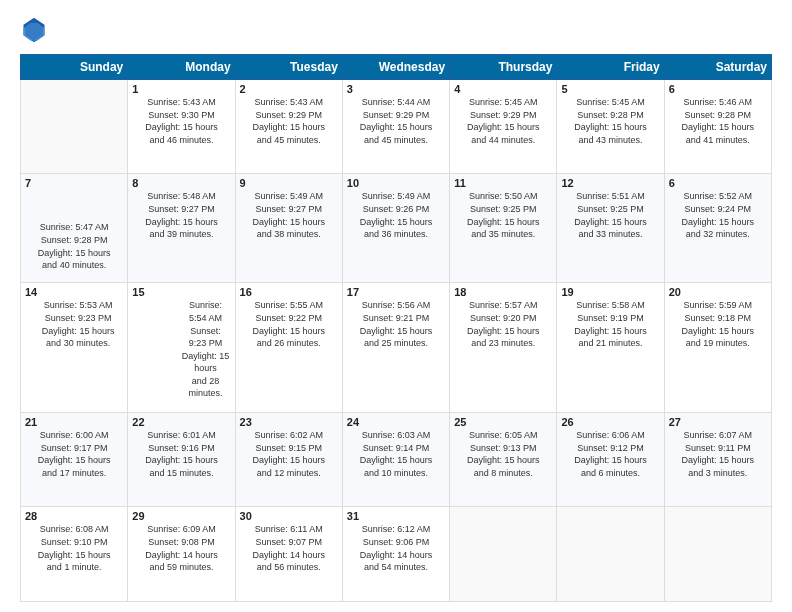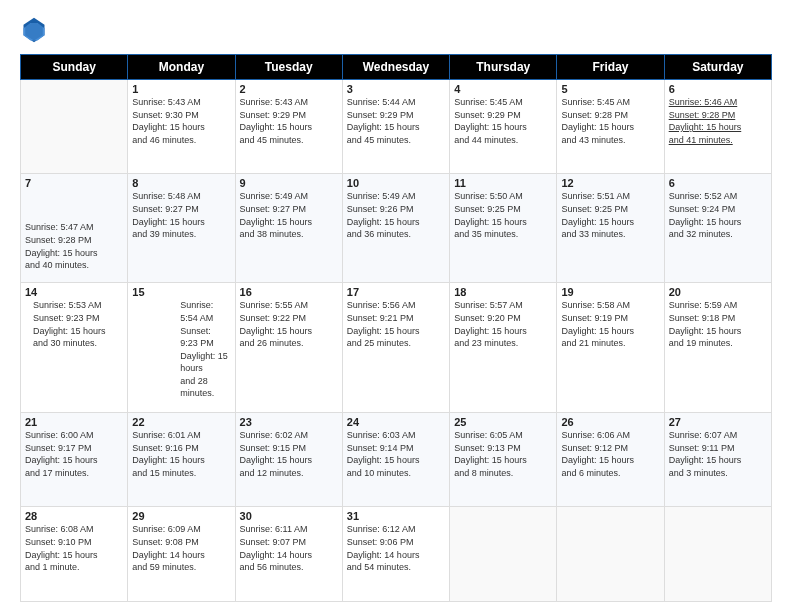--- a/index.html
+++ b/index.html
@@ -56,26 +56,26 @@
       margin-top: 2px;
     }
     .calendar {
       flex: 1;
       border: 1px solid #ccc;
       border-collapse: collapse;
       width: 100%;
       table-layout: fixed;
     }
     .calendar th {
-      background: #000000;
+      background: #0369a1;
       color: #fff;
       font-size: 12px;
       font-weight: bold;
-      padding: 5px 16px;
-      text-align: center;
+      padding: 5px 4px;
+      text-align: right;
       border: 1px solid #1a5fa8;
     }
     .calendar td {
       vertical-align: top;
       border: 1px solid #ddd;
       padding: 3px 4px;
       font-size: 9.5px;
       color: #333;
       background: #fff;
       height: 88px;
@@ -87,20 +87,21 @@
       font-size: 11px;
       font-weight: bold;
       color: #222;
       display: block;
       margin-bottom: 1px;
     }
     .cell-text {
       font-size: 9px;
       line-height: 1.4;
       color: #333;
+      text-align: center;
     }
     .empty-cell {
       background: #f9f9f9 !important;
     }
   </style>
 </head>
 <body>
 
 <div class="page">
   <div class="header">
@@ -166,21 +167,21 @@
           </td>
           <td>
             <span class="day-num">5</span>
             <div class="cell-text" style="white-space: pre-line;">Sunrise: 5:45 AM
 Sunset: 9:28 PM
 Daylight: 15 hours
 and 43 minutes.</div>
           </td>
           <td>
             <span class="day-num">6</span>
-            <div class="cell-text" style="white-space: pre-line; text-decoration: underline;">Sunrise: 5:46 AM
+            <div class="cell-text" style="white-space: pre-line;">Sunrise: 5:46 AM
 Sunset: 9:28 PM
 Daylight: 15 hours
 and 41 minutes.</div>
           </td>
         </tr>
         <tr>
           <td>
             <span class="day-num">7</span>
             <div class="cell-text" style="white-space: pre-line; margin-top: 32px;">Sunrise: 5:47 AM
 Sunset: 9:28 PM

